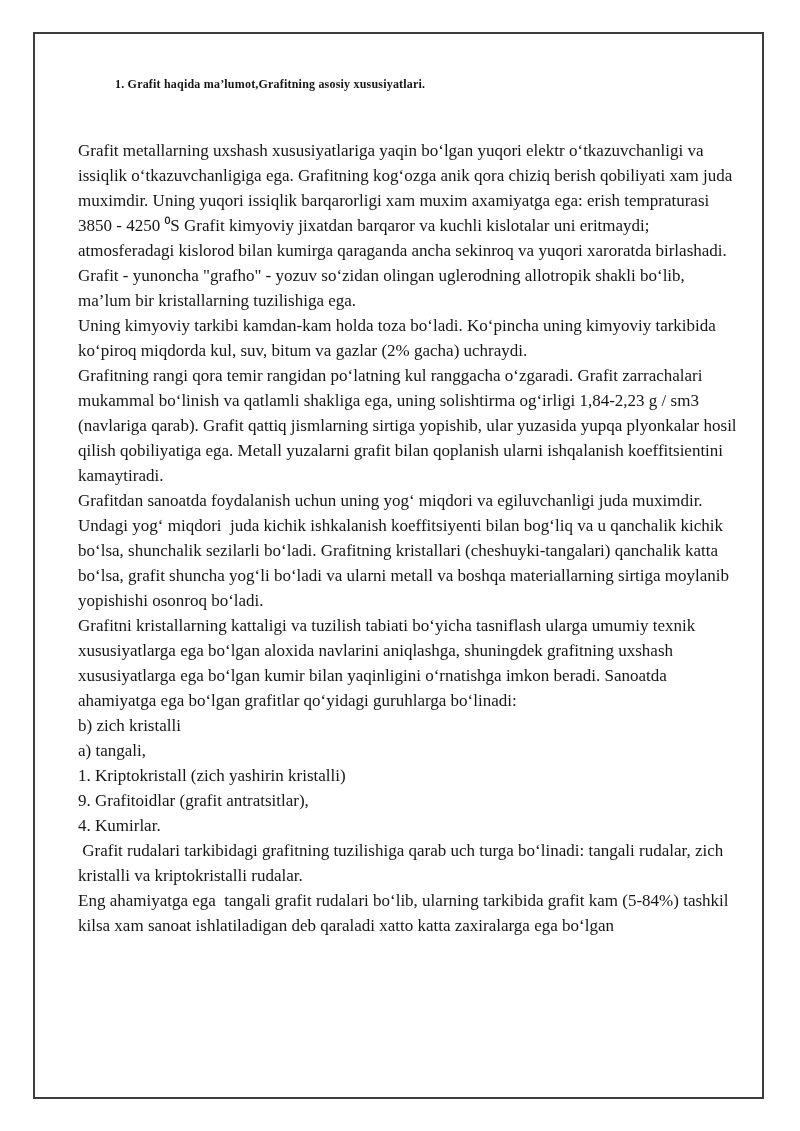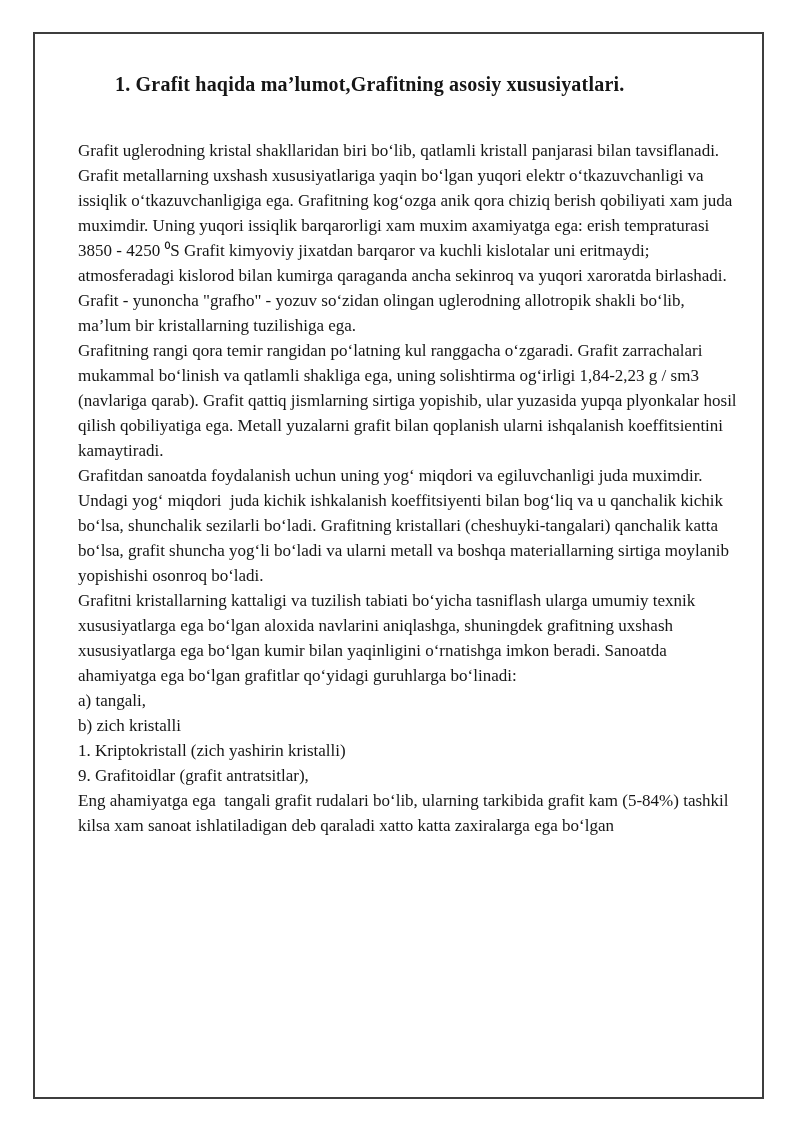--- a/index.html
+++ b/index.html
@@ -28,45 +28,47 @@
   }
   .content {
     position: absolute;
     left: 78px;
     top: 72px;
     width: 660px;
   }
   .doc-title {
     margin: 0 0 41px 0;
     padding-left: 37px;
-    font-size: 20px;
+    font-size: 12px;
     font-weight: bold;
     line-height: 25px;
     letter-spacing: 0.2px;
     white-space: pre-wrap;
   }
   .doc-paragraph {
     margin: 0;
     font-size: 17px;
     line-height: 25px;
     white-space: pre-wrap;
   }
 </style>
 </head>
 <body>
 
 <div class="page">
   <div class="frame"></div>
   <div class="content">
     <h1 class="doc-title">1. Grafit haqida ma’lumot,Grafitning asosiy xususiyatlari.</h1>
-    <p class="doc-paragraph">Grafit uglerodning kristal shakllaridan biri bo‘lib, qatlamli kristall panjarasi bilan tavsiflanadi.</p>
     <p class="doc-paragraph">Grafit metallarning uxshash xususiyatlariga yaqin bo‘lgan yuqori elektr o‘tkazuvchanligi va issiqlik o‘tkazuvchanligiga ega. Grafitning kog‘ozga anik qora chiziq berish qobiliyati xam juda muximdir. Uning yuqori issiqlik barqarorligi xam muxim axamiyatga ega: erish tempraturasi 3850 - 4250 ⁰S Grafit kimyoviy jixatdan barqaror va kuchli kislotalar uni eritmaydi; atmosferadagi kislorod bilan kumirga qaraganda ancha sekinroq va yuqori xaroratda birlashadi.</p>
     <p class="doc-paragraph">Grafit - yunoncha "grafho" - yozuv so‘zidan olingan uglerodning allotropik shakli bo‘lib, ma’lum bir kristallarning tuzilishiga ega.</p>
+    <p class="doc-paragraph">Uning kimyoviy tarkibi kamdan-kam holda toza bo‘ladi. Ko‘pincha uning kimyoviy tarkibida ko‘piroq miqdorda kul, suv, bitum va gazlar (2% gacha) uchraydi.</p>
     <p class="doc-paragraph">Grafitning rangi qora temir rangidan po‘latning kul ranggacha o‘zgaradi. Grafit zarrachalari mukammal bo‘linish va qatlamli shakliga ega, uning solishtirma og‘irligi 1,84-2,23 g / sm3 (navlariga qarab). Grafit qattiq jismlarning sirtiga yopishib, ular yuzasida yupqa plyonkalar hosil qilish qobiliyatiga ega. Metall yuzalarni grafit bilan qoplanish ularni ishqalanish koeffitsientini kamaytiradi.</p>
     <p class="doc-paragraph">Grafitdan sanoatda foydalanish uchun uning yog‘ miqdori va egiluvchanligi juda muximdir. Undagi yog‘ miqdori  juda kichik ishkalanish koeffitsiyenti bilan bog‘liq va u qanchalik kichik bo‘lsa, shunchalik sezilarli bo‘ladi. Grafitning kristallari (cheshuyki-tangalari) qanchalik katta bo‘lsa, grafit shuncha yog‘li bo‘ladi va ularni metall va boshqa materiallarning sirtiga moylanib yopishishi osonroq bo‘ladi.</p>
     <p class="doc-paragraph">Grafitni kristallarning kattaligi va tuzilish tabiati bo‘yicha tasniflash ularga umumiy texnik xususiyatlarga ega bo‘lgan aloxida navlarini aniqlashga, shuningdek grafitning uxshash xususiyatlarga ega bo‘lgan kumir bilan yaqinligini o‘rnatishga imkon beradi. Sanoatda ahamiyatga ega bo‘lgan grafitlar qo‘yidagi guruhlarga bo‘linadi:</p>
+    <p class="doc-paragraph">b) zich kristalli</p>
     <p class="doc-paragraph">a) tangali,</p>
-    <p class="doc-paragraph">b) zich kristalli</p>
     <p class="doc-paragraph">1. Kriptokristall (zich yashirin kristalli)</p>
     <p class="doc-paragraph">9. Grafitoidlar (grafit antratsitlar),</p>
+    <p class="doc-paragraph">4. Kumirlar.</p>
+    <p class="doc-paragraph"> Grafit rudalari tarkibidagi grafitning tuzilishiga qarab uch turga bo‘linadi: tangali rudalar, zich kristalli va kriptokristalli rudalar.</p>
     <p class="doc-paragraph">Eng ahamiyatga ega  tangali grafit rudalari bo‘lib, ularning tarkibida grafit kam (5-84%) tashkil kilsa xam sanoat ishlatiladigan deb qaraladi xatto katta zaxiralarga ega bo‘lgan</p>
   </div>
 </div>
 
 </body></html>

